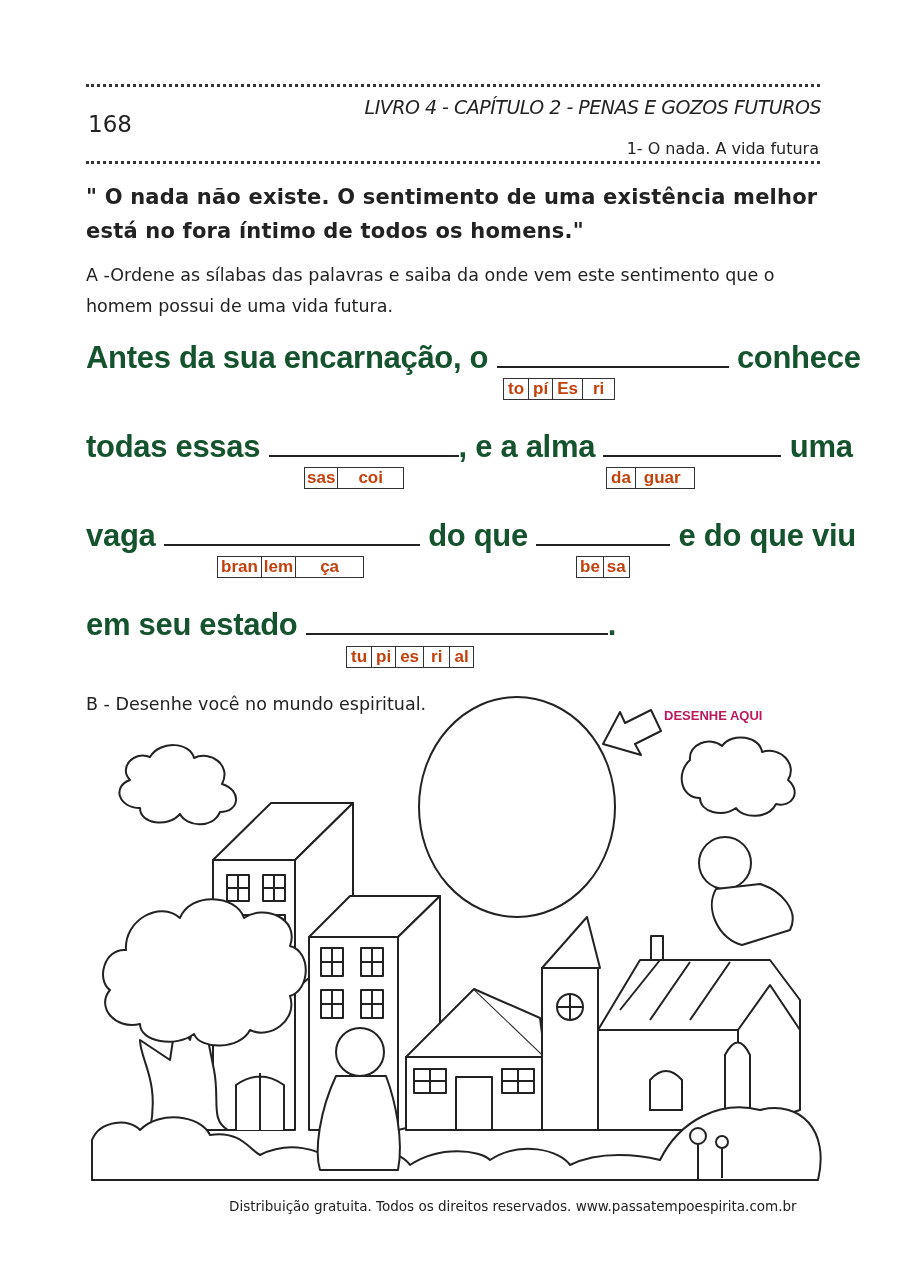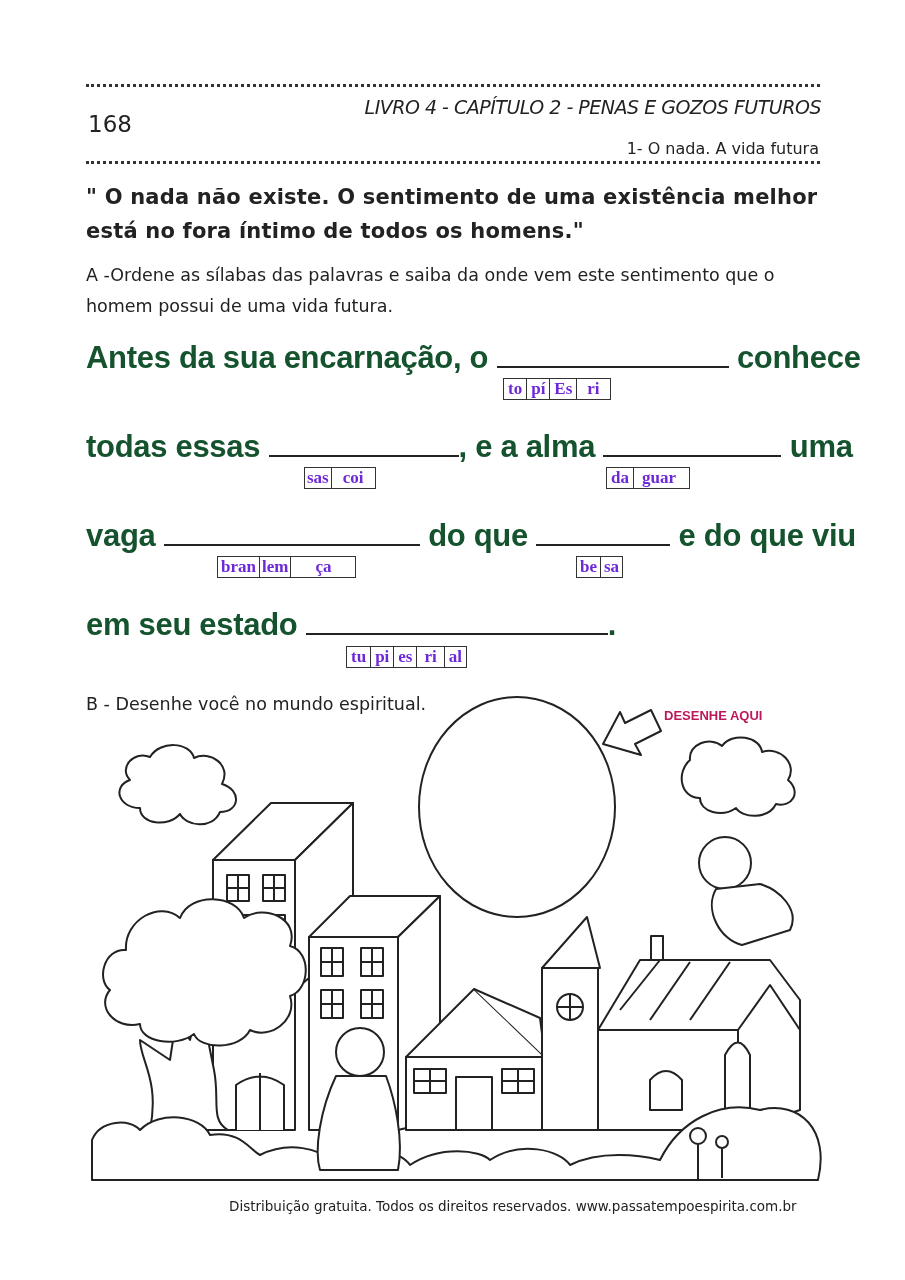--- a/index.html
+++ b/index.html
@@ -6,21 +6,21 @@
   body { width:905px; height:1280px; position:relative; overflow:hidden; color:#1a1a1a; font-family:"DejaVu Sans", sans-serif; }
   .abs { position:absolute; }
   .dots { position:absolute; left:86px; width:734px; height:0; border-top:3px dotted #333; }
   .page-num { left:88px; top:111px; font-size:23px; color:#222; }
   .chapter { right:84px; top:96px; font-size:19px; font-style:italic; color:#222; letter-spacing:-0.5px; }
   .section { right:86px; top:139px; font-size:16px; color:#222; }
   .quote { left:86px; top:180px; width:740px; font-size:21px; font-weight:bold; line-height:34px; color:#222; letter-spacing:0.2px; }
   .instr { left:86px; top:260px; width:745px; font-size:17.5px; line-height:31px; color:#222; }
   .line-text { position:absolute; font-family:"Liberation Sans", sans-serif; font-weight:bold; font-size:31px; color:#14532d; white-space:nowrap; letter-spacing:-0.3px; }
   .blank { display:inline-block; border-bottom:2.5px solid #222; height:22px; vertical-align:baseline; }
-  .syl { position:absolute; display:flex; border:1.5px solid #333; height:20px; font-family:Liberation Serif, serif; font-weight:bold; font-size:17px; color:#6d28d9; }
+  .syl { position:absolute; display:flex; border:1.5px solid #333; height:20px; font-family:Liberation Sans, sans-serif; font-weight:bold; font-size:17px; color:#c2410c; }
   .syl span { border-left:1.5px solid #333; padding:0 4px; line-height:20px; }
   .syl span:first-child { border-left:none; }
   .partB { left:86px; top:694px; font-size:17.5px; color:#222; }
   .here { left:664px; top:708px; font-family:"Liberation Sans", sans-serif; font-weight:bold; font-size:13px; color:#be185d; }
   .footer { left:229px; top:1198px; font-size:13.5px; color:#222; }
   svg.scene { position:absolute; left:0; top:0; }
 </style>
 </head>
 <body>
 
@@ -47,21 +47,21 @@
 </div>
 
 <div class="line-text" style="left:86px; top:429px;">
   <span>todas essas</span>
   <span class="blank" style="width:190px;"></span><span>, e a alma</span>
   <span class="blank" style="width:178px;"></span>
   <span>uma</span>
 </div>
 <div class="syl" style="left:304px; top:467px;">
   <span style="padding:0 2px;">sas</span>
-  <span style="padding:0 11px;">coi</span>
+  <span style="padding:0 20px;">coi</span>
 </div>
 <div class="syl" style="left:606px; top:467px;">
   <span>da</span>
   <span style="padding:0 13px 0 8px;">guar</span>
 </div>
 
 <div class="line-text" style="left:86px; top:518px;">
   <span>vaga</span>
   <span class="blank" style="width:256px;"></span>
   <span>do que</span>

